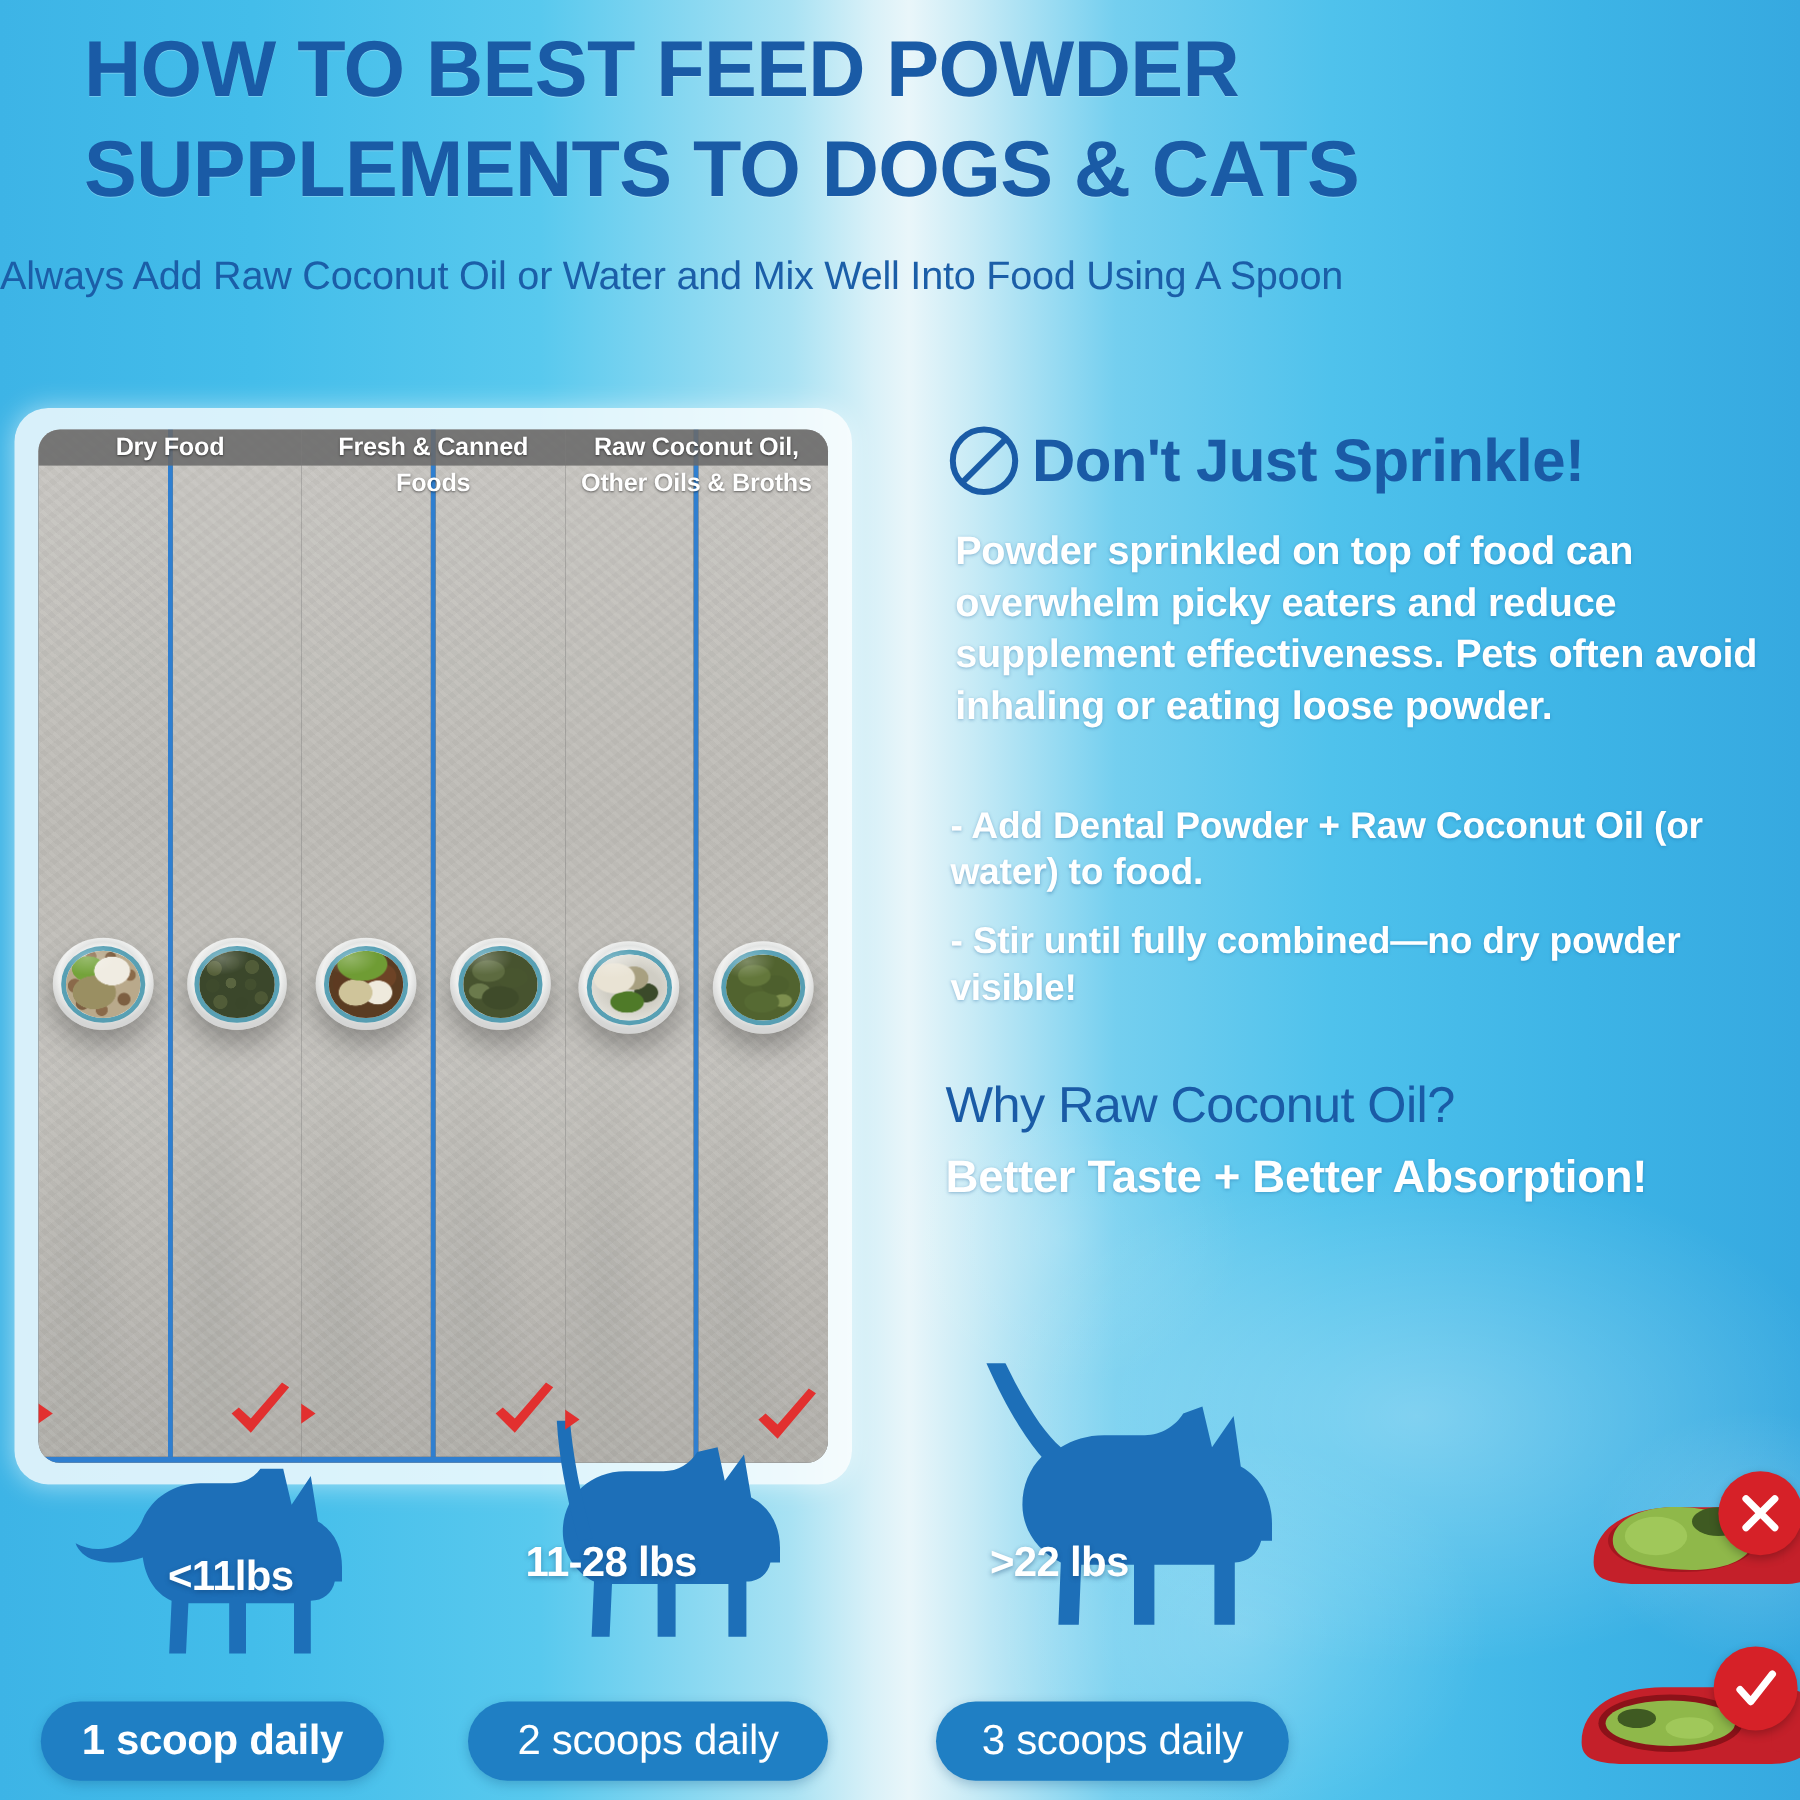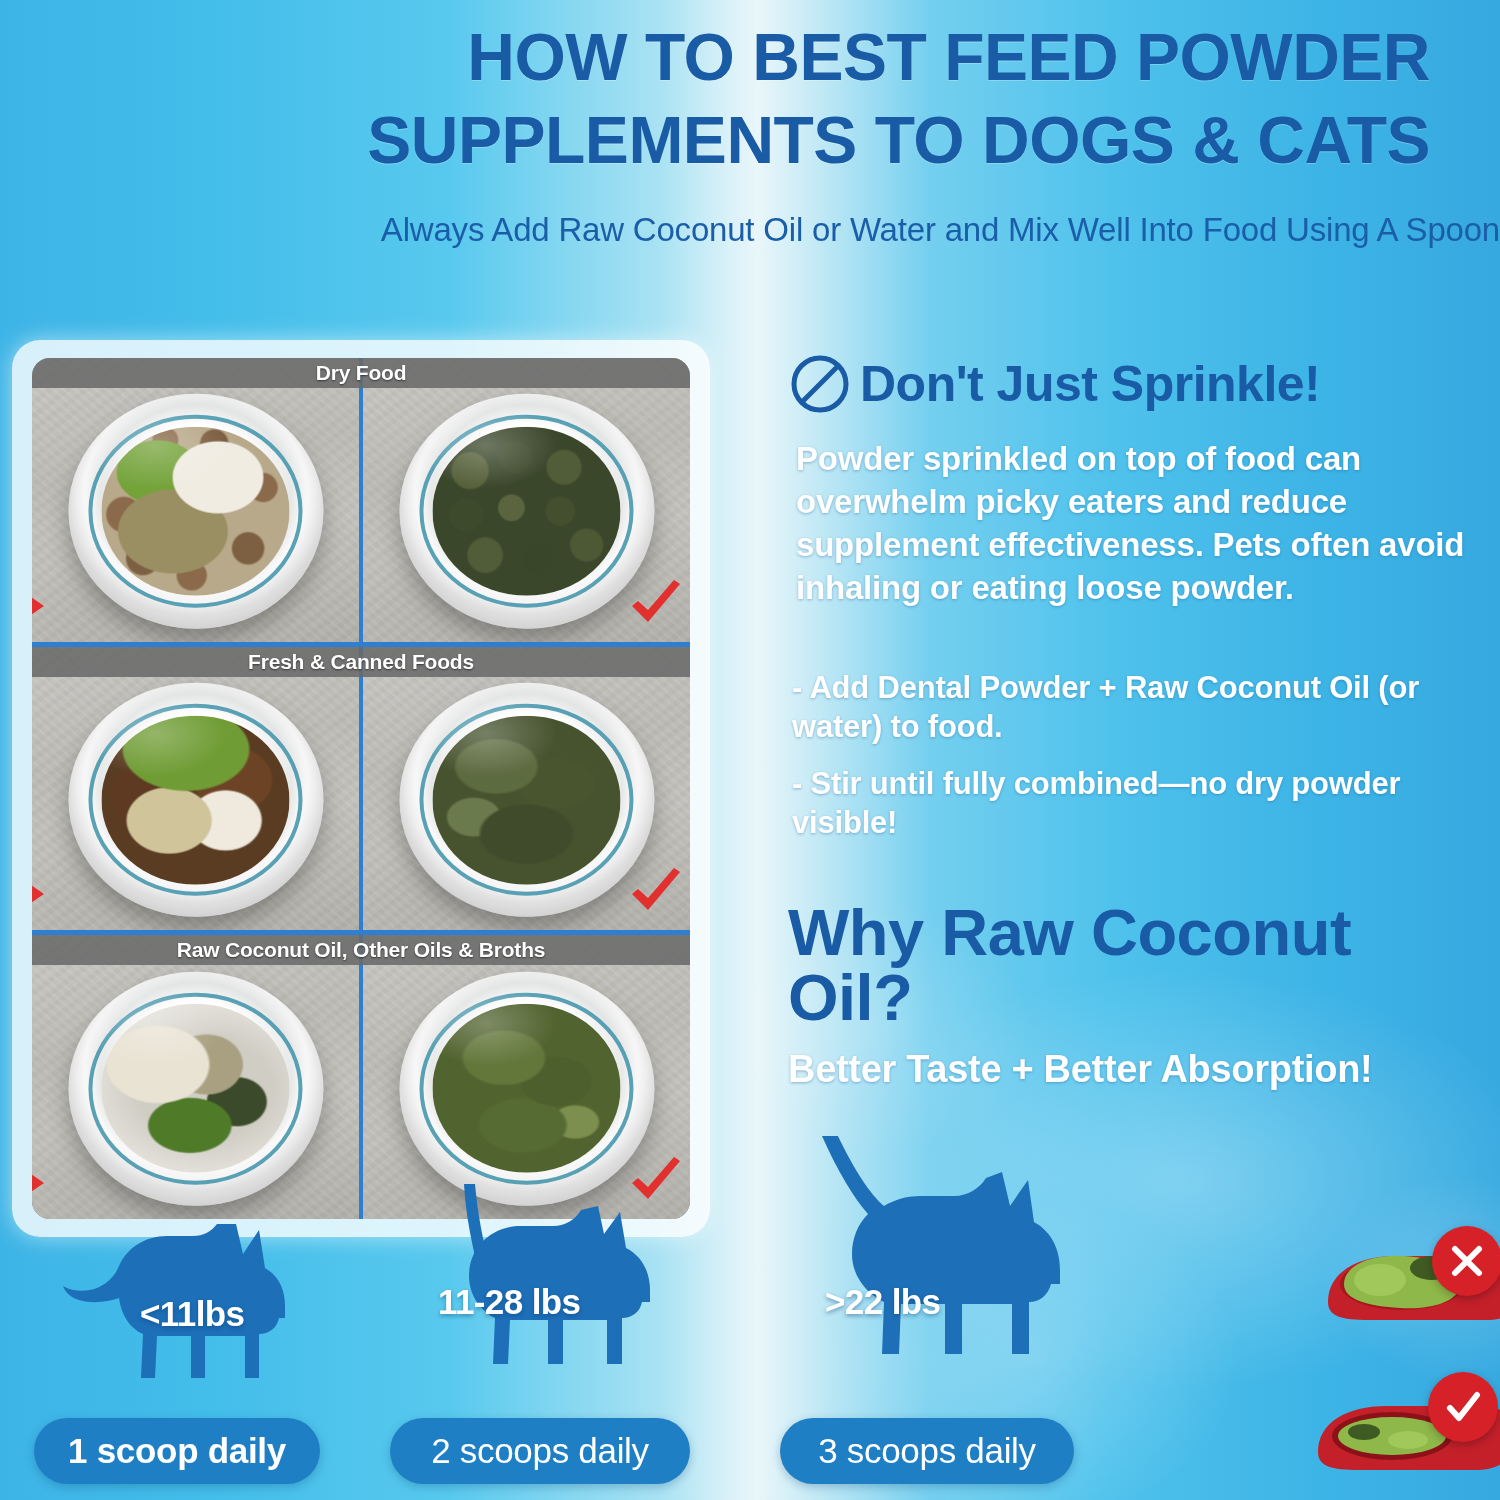--- a/index.html
+++ b/index.html
@@ -15,21 +15,21 @@
       radial-gradient(ellipse 300px 230px at 1030px 1360px, rgba(255,255,255,.22), rgba(255,255,255,0) 70%),
       radial-gradient(ellipse 220px 180px at 880px 1030px, rgba(255,255,255,.16), rgba(255,255,255,0) 70%),
       radial-gradient(ellipse 190px 150px at 1460px 1280px, rgba(255,255,255,.18), rgba(255,255,255,0) 70%),
       linear-gradient(90deg,
         #3db4e6 0%, #43bdea 14%, #58c9ee 30%,
         #a9e2f3 44%, #d9f1f8 48.5%, #e9f6fa 50.5%, #c8ebf6 54%,
         #74cfef 62%, #4fc2ec 74%, #3db4e6 88%, #36a9e0 100%);
   }
 
   
-  .hdr{position:absolute;left:0;top:0;width:1500px;text-align:right;}
+  .hdr{position:absolute;left:0;top:0;width:1500px;text-align:left;}
   .title{
     font-size:66px;line-height:1.08;font-weight:bold;color:#1a5ba6;
     letter-spacing:-.5px;padding:0 70px;margin:0;
     text-shadow:0 1px 0 rgba(255,255,255,.25);
   }
   .title .l1{display:block;padding-top:22px;}
   .title .l2{display:block;padding-top:12px;}
   .subtitle{
     font-size:33px;color:#1b5ea8;font-weight:normal;margin:0;
     padding-top:34px;letter-spacing:-.2px;
@@ -37,21 +37,21 @@
 
   
   #photoPanel{
     position:absolute;left:12px;top:340px;width:698px;height:897px;
     background:rgba(255,255,255,.80);border-radius:28px;
     box-shadow:0 0 22px rgba(255,255,255,.55);
   }
   .grid{
     position:absolute;left:20px;top:18px;width:658px;height:861px;
     border-radius:18px;overflow:hidden;background:#6e6e6e;
-    display:flex;flex-direction:column;
+    display:flex;flex-direction:row;
   }
   .grow{position:relative;flex:1 1 0;border-bottom:5px solid #2f7fd0;}
   .grow:last-child{border-bottom:none;}
   .rowlabel{
     position:absolute;left:0;top:0;width:100%;height:30px;z-index:5;
     background:rgba(106,106,106,.88);
     color:#fff;font-size:21px;font-weight:bold;text-align:center;
     line-height:30px;letter-spacing:-.2px;
     text-shadow:0 1px 2px rgba(0,0,0,.55);
   }
@@ -174,21 +174,21 @@
     text-shadow:0 1px 3px rgba(23,90,150,.40);
   }
   .bullet{
     color:#ffffff;font-size:31px;line-height:1.26;font-weight:bold;
     margin:18px 0 0 4px;letter-spacing:-.2px;
     text-shadow:0 1px 3px rgba(23,90,150,.40);
   }
   #sec2{margin-top:58px;}
   #sec3{margin-top:58px;}
   .q-head{
-    color:#1a5ba6;font-size:65px;font-weight:bold;letter-spacing:-.5px;margin:0;line-height:1;
+    color:#1a5ba6;font-size:42px;font-weight:normal;letter-spacing:-.5px;margin:0;line-height:1;
   }
   .q-sub{
     color:#ffffff;font-size:38px;font-weight:bold;margin:18px 0 0 0;
     letter-spacing:-.3px;text-shadow:0 1px 3px rgba(23,90,150,.40);
   }
   .cat{position:absolute;bottom:94px;}
   .wlabel{
     position:absolute;color:#fff;font-size:35px;font-weight:bold;
     letter-spacing:-.6px;z-index:4;white-space:nowrap;
     text-shadow:0 2px 4px rgba(10,60,110,.45);

